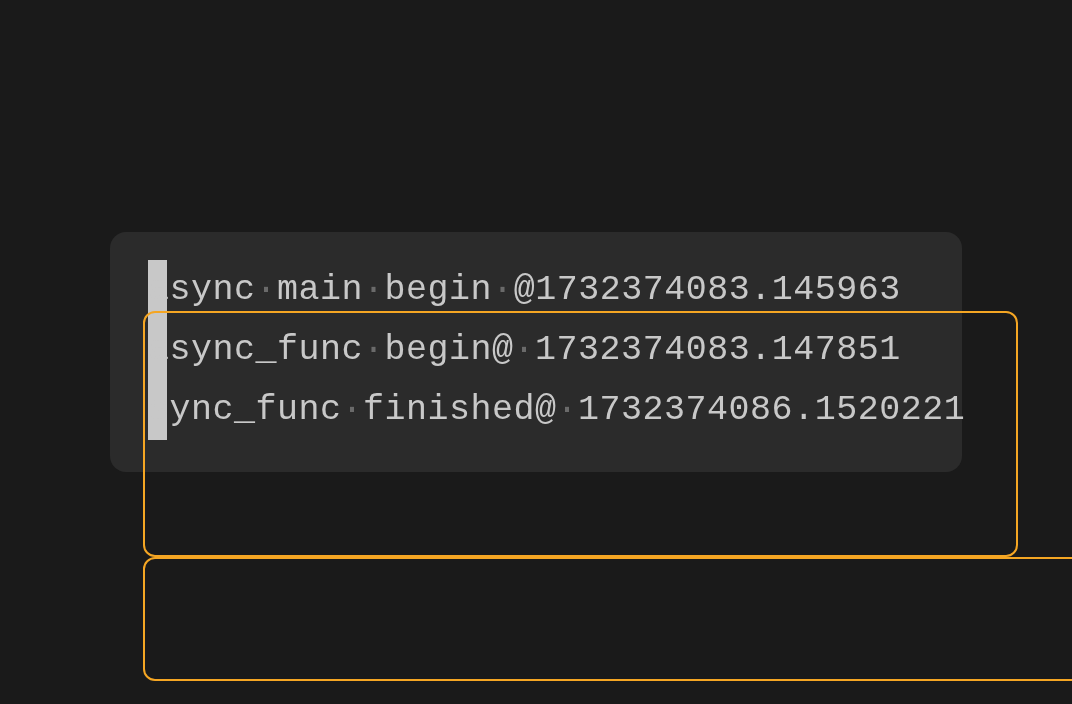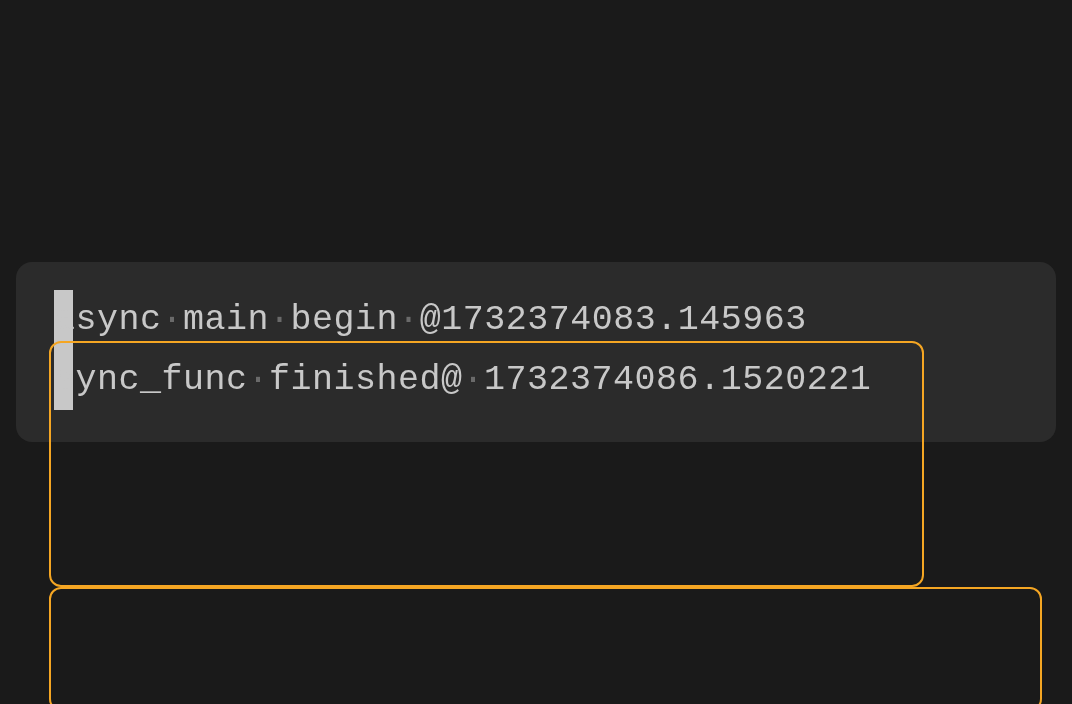--- a/index.html
+++ b/index.html
@@ -14,21 +14,21 @@
       font-family: "SF Mono", Monaco, Consolas, "Courier New", monospace;
       position: relative;
       display: flex;
       align-items: center;
       justify-content: center;
     }
     .terminal {
       background: #2b2b2b;
       border-radius: 16px;
       padding: 28px 54px 32px 38px;
-      width: 1040px;
+      width: 852px;
       position: relative;
     }
     .line {
       color: #c8c8c8;
       font-size: 35px;
       line-height: 1.72;
       white-space: pre;
       font-weight: 500;
       letter-spacing: 0.5px;
       background: linear-gradient(90deg, #c8c8c8 0, #c8c8c8 19px, transparent 19px, transparent 21px);
@@ -67,20 +67,21 @@
     }
     .dot {
       color: #6a6a6a;
     }
   </style>
 </head>
 <body>
 
 <div class="terminal">
   <div class="line">async<span class="dot">·</span>main<span class="dot">·</span>begin<span class="dot">·</span>@1732374083.145963</div>
+  <div class="line">async_func<span class="dot">·</span>begin@<span class="dot">·</span>1732374083.147851</div>
   <div class="line">sync_func<span class="dot">·</span>finished@<span class="dot">·</span>1732374086.1520221</div>
 
   <div class="box box1"></div>
   <div class="box box2"></div>
 
   <div class="annotation">
   </div>
 </div>
 
 </body></html>

